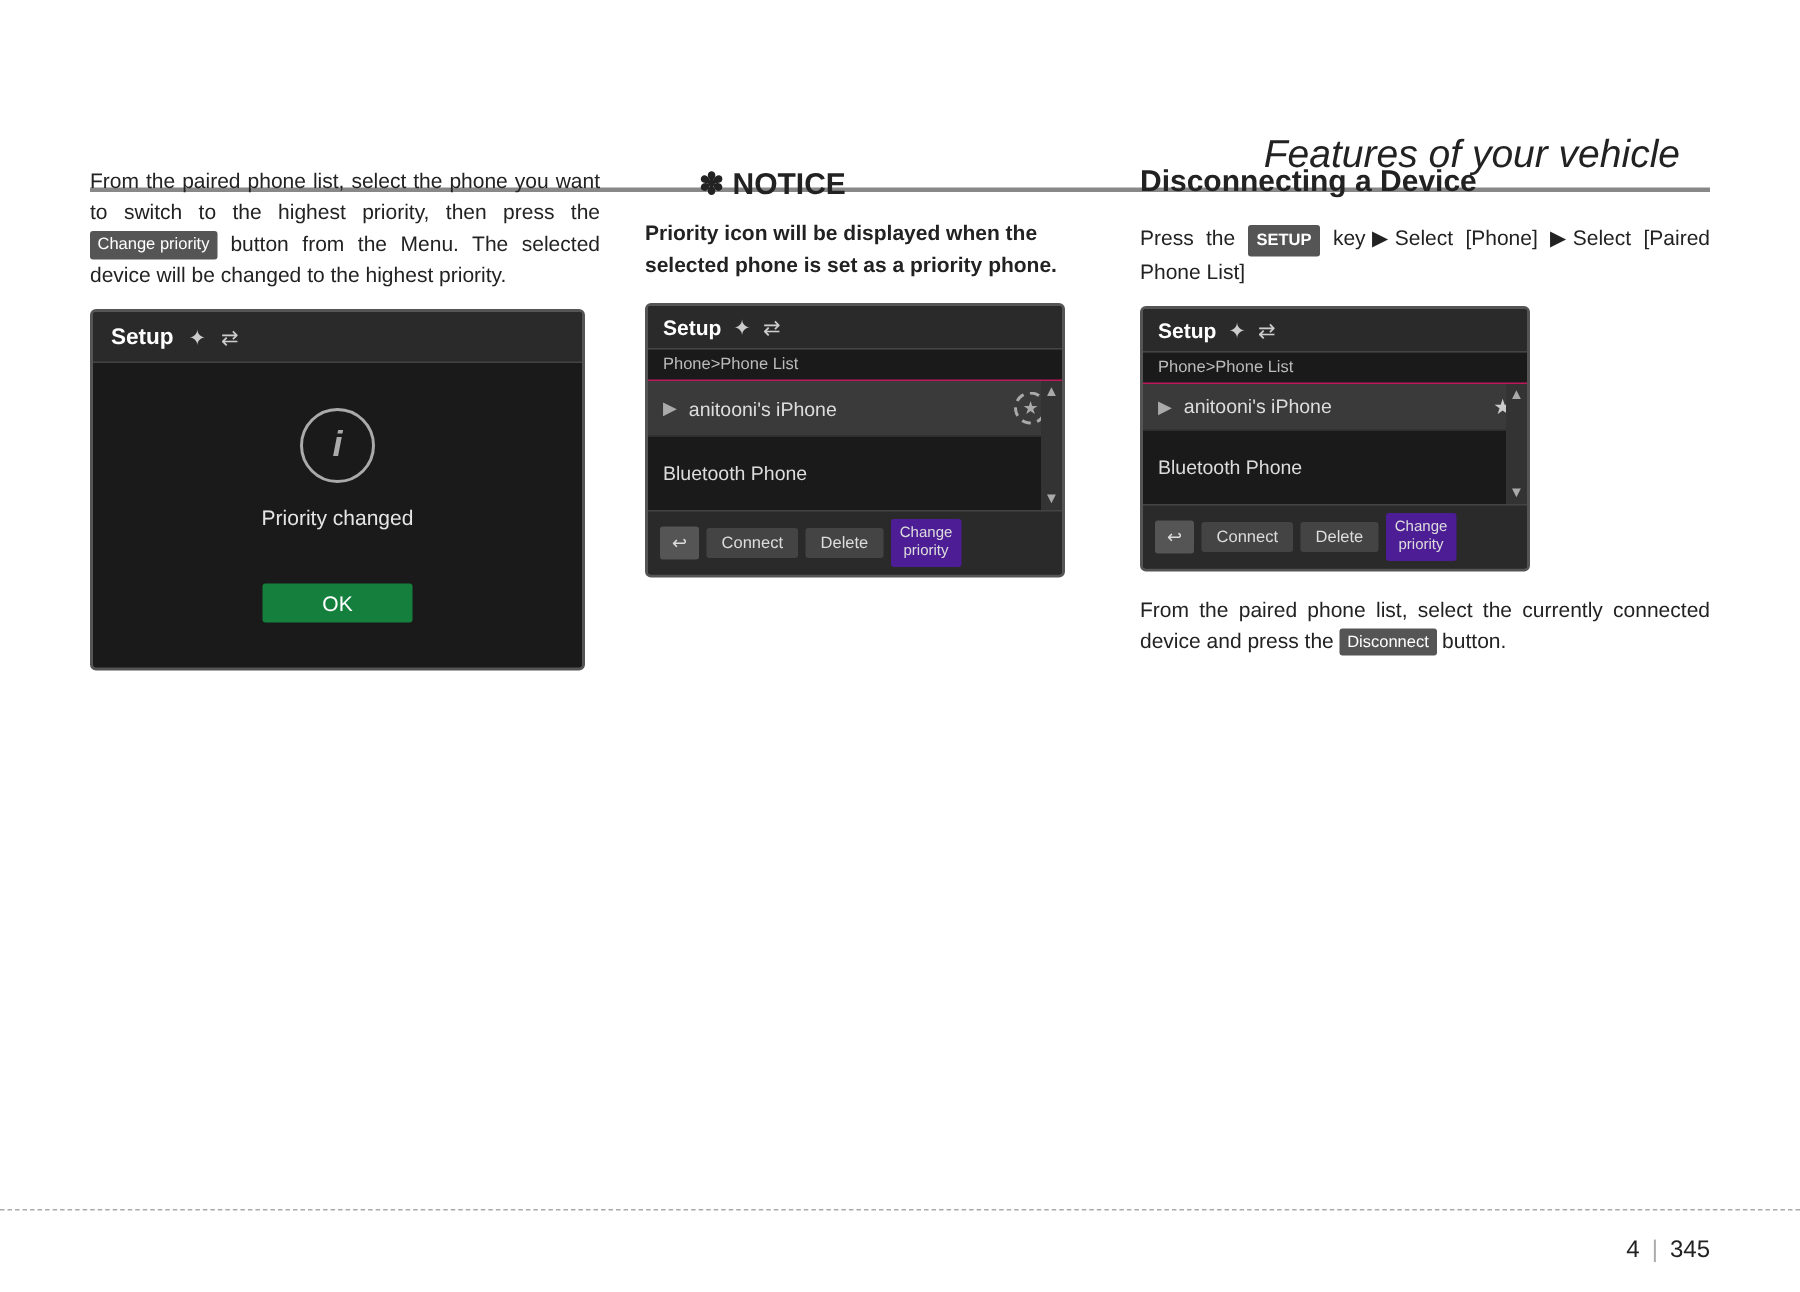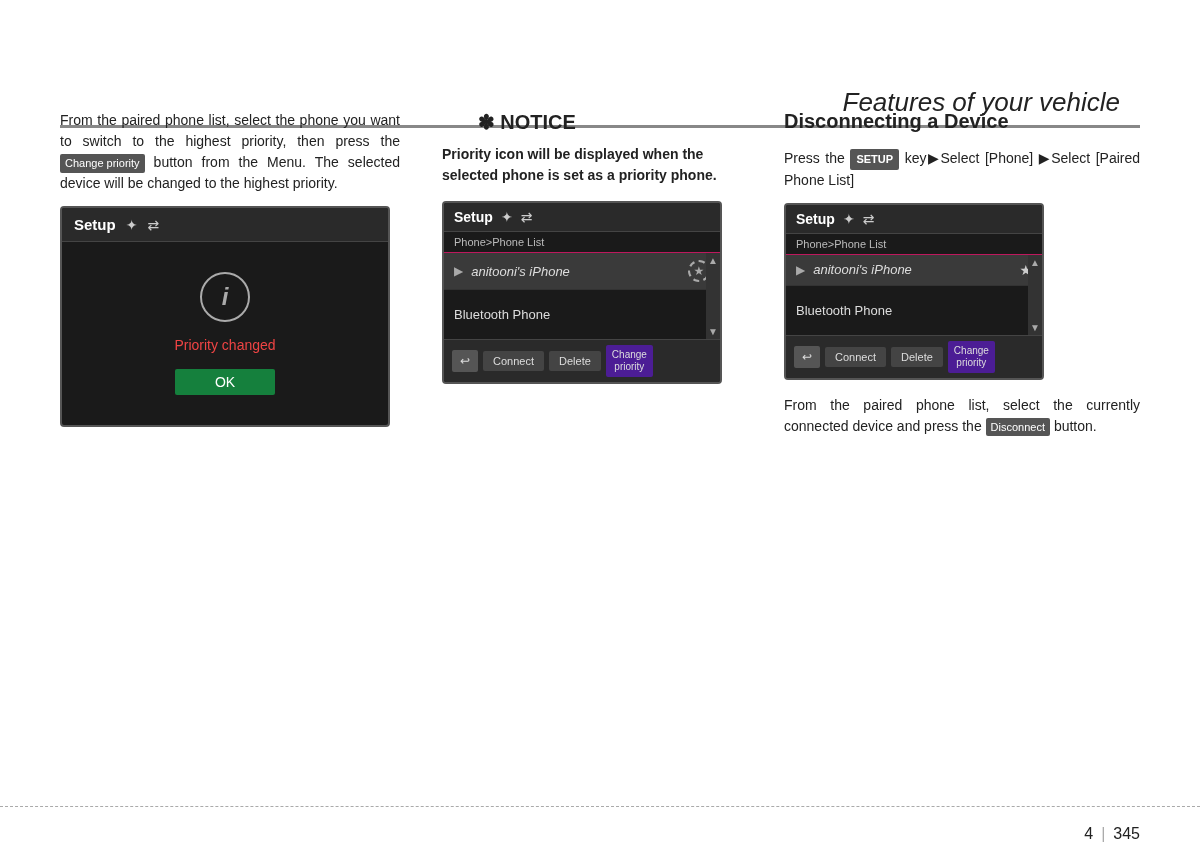--- a/index.html
+++ b/index.html
@@ -45,21 +45,21 @@
       position: absolute;
       top: 110px;
       left: 60px;
       right: 60px;
       bottom: 60px;
     }
 
     
     .columns {
       display: flex;
-      gap: 42px;
+      gap: 30px;
       align-items: flex-start;
     }
 
     .col-left {
       flex: 0 0 340px;
     }
     .col-middle {
       flex: 0 0 300px;
     }
     .col-right {
@@ -127,23 +127,23 @@
       display: flex;
       align-items: center;
       justify-content: center;
       color: #aaa;
       font-size: 24px;
       font-style: italic;
       font-weight: bold;
       margin-bottom: 15px;
     }
     .priority-changed-text {
-      color: #ef4444;
-      font-size: 14px;
-      margin-bottom: 16px;
+      color: #e5e5e5;
+      font-size: 14px;
+      margin-bottom: 36px;
     }
     .ok-button {
       background: #15803d;
       color: #fff;
       border: none;
       padding: 5px 40px;
       font-size: 14px;
       cursor: pointer;
       border-radius: 2px;
     }
@@ -202,21 +202,20 @@
     }
     .play-icon {
       color: #aaa;
       margin-right: 8px;
       font-size: 12px;
     }
     .phone-name {
       color: #ddd;
       font-size: 13px;
       flex: 1;
-      font-style: italic;
     }
     .star-icon {
       color: #ccc;
       font-size: 14px;
     }
     .star-dashed {
       width: 22px;
       height: 22px;
       border: 2px dashed #aaa;
       border-radius: 50%;

